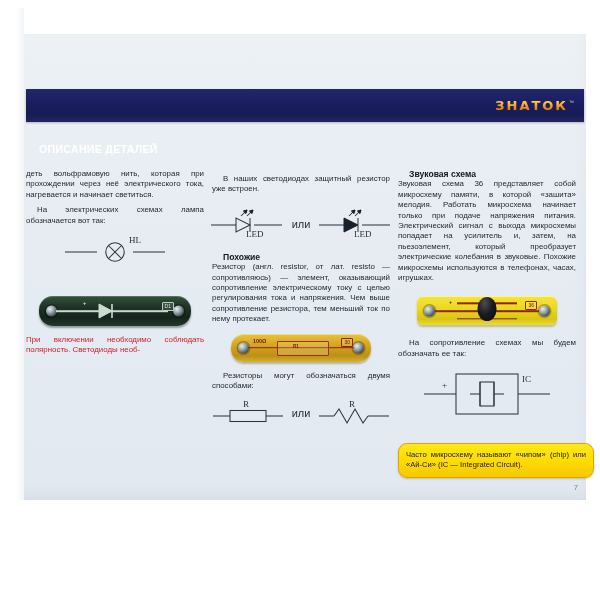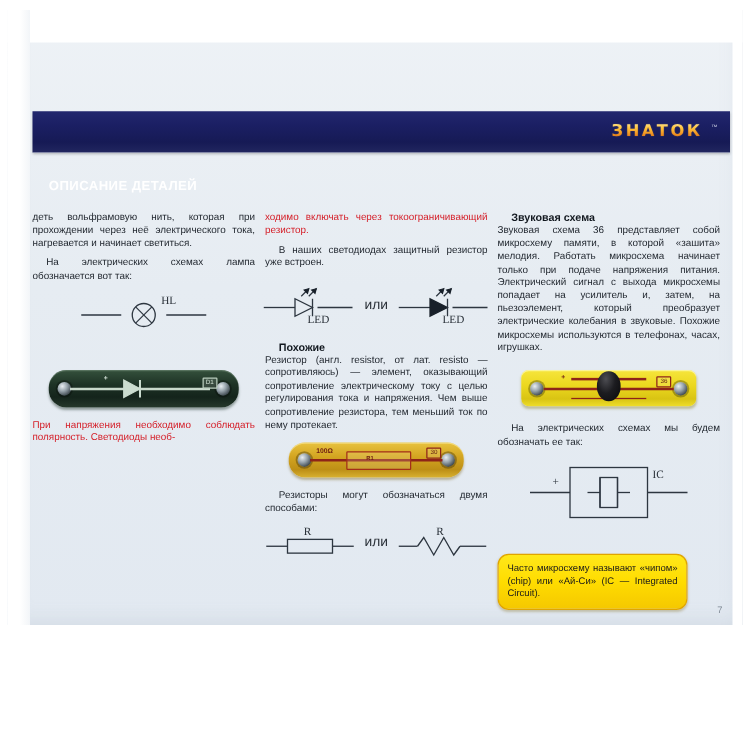--- a/index.html
+++ b/index.html
@@ -68,21 +68,21 @@
     letter-spacing: 0.35px;
     white-space: nowrap;
     margin-top: 44px;
   }
   .brand-logo {
     position: absolute;
     right: 10px;
     top: 9px;
     display: flex;
     align-items: flex-start;
-    gap: 7px;
+    gap: 1px;
   }
   .brand-word {
     font-size: 13px;
     font-weight: bold;
     letter-spacing: 2px;
     background: linear-gradient(180deg,#fff3b0 0%, #ffbe2e 32%, #e8760d 62%, #a83a05 100%);
     -webkit-background-clip: text;
     background-clip: text;
     color: transparent;
     text-shadow: 0 0 1px rgba(255,200,80,0.35);
@@ -228,21 +228,21 @@
     font-weight: bold;
     line-height: 1;
   }
   .mini-txt.pale { color: #d3e2d6; }
 
   
   .callout {
     position: absolute;
     left: 398px;
     top: 443px;
-    width: 152px;
+    width: 196px;
     padding: 6px 7px 7px 7px;
     box-sizing: border-box;
     background: linear-gradient(180deg,#ffe81a 0%, #ffdc00 50%, #f5c800 100%);
     border: 1.3px solid #e0a400;
     border-radius: 9px;
     font-size: 7.6px;
     line-height: 10px;
     color: #1a1a1a;
     text-align: justify;
     box-shadow: 0 1px 2px rgba(120,95,10,0.3);
@@ -305,26 +305,25 @@
       <div class="mod-trace light" style="left:17px; width:112px;"></div>
       <div class="mini-txt pale" style="left:44px; top:5px;">+</div>
       <svg style="position:absolute; left:58px; top:6px;" width="26" height="18" viewBox="0 0 26 18">
         <polygon points="2,2 2,16 15,9" fill="#cbdccf" stroke="#cbdccf" stroke-width="1"></polygon>
         <line x1="15" y1="2" x2="15" y2="16" stroke="#cbdccf" stroke-width="1.6"></line>
       </svg>
       <div class="mini-box" style="right:17px; top:6px; border-color:#b9cdbd; color:#d4e4d7;">D1</div>
     </div>
 
     <div class="gap-m"></div>
-    <p class="t red">При напряжения необходимо соблюдать полярность. Светодиоды необ-</p>
+    <p class="t red">При включении необходимо соблюдать полярность. Светодиоды необ-</p>
   </div>
 
   <div class="col col-2">
 
-    <p class="t red">ходимо включать через токоограничивающий резистор.</p>
     <div class="gap-s"></div>
     <p class="t indent">В наших светодиодах защитный резистор уже встроен.</p>
     <div class="gap-s"></div>
 
     <div class="gap-m"></div>
     <div class="sym-row">
       <svg width="74" height="30" viewBox="0 0 74 30">
         <line class="wire" x1="1" y1="16" x2="26" y2="16"></line>
         <line class="wire" x1="44" y1="16" x2="72" y2="16"></line>
         <polygon class="glyph-fill-none" points="26,9 26,23 40,16"></polygon>
@@ -398,21 +397,21 @@
       <div class="snap r"></div>
       <div class="mod-trace" style="left:18px; width:104px;"></div>
       <div class="mod-trace" style="left:40px; width:60px; height:1.4px; top:24%;"></div>
       <div class="mod-trace" style="left:40px; width:60px; height:1.4px; top:76%;"></div>
       <div class="mini-txt" style="left:32px; top:4px;">+</div>
       <div class="blob"></div>
       <div class="mini-box" style="right:20px; top:5px;">36</div>
     </div>
 
     <div class="gap-l"></div>
-    <p class="t indent">На электрических схемах мы будем обозначать ее так:</p>
+    <p class="t indent">На сопротивление схемах мы будем обозначать ее так:</p>
 
     <div class="gap-m"></div>
     <div class="sym-row">
       <svg width="130" height="48" viewBox="0 0 130 48">
         <line class="wire" x1="2" y1="26" x2="34" y2="26"></line>
         <line class="wire" x1="96" y1="26" x2="128" y2="26"></line>
         <rect class="glyph-fill-none" x="34" y="6" width="62" height="40"></rect>
         <line class="wire" x1="48" y1="26" x2="58" y2="26"></line>
         <line class="wire" x1="72" y1="26" x2="82" y2="26"></line>
         <rect class="glyph-fill-none" x="58" y="14" width="14" height="24"></rect>

